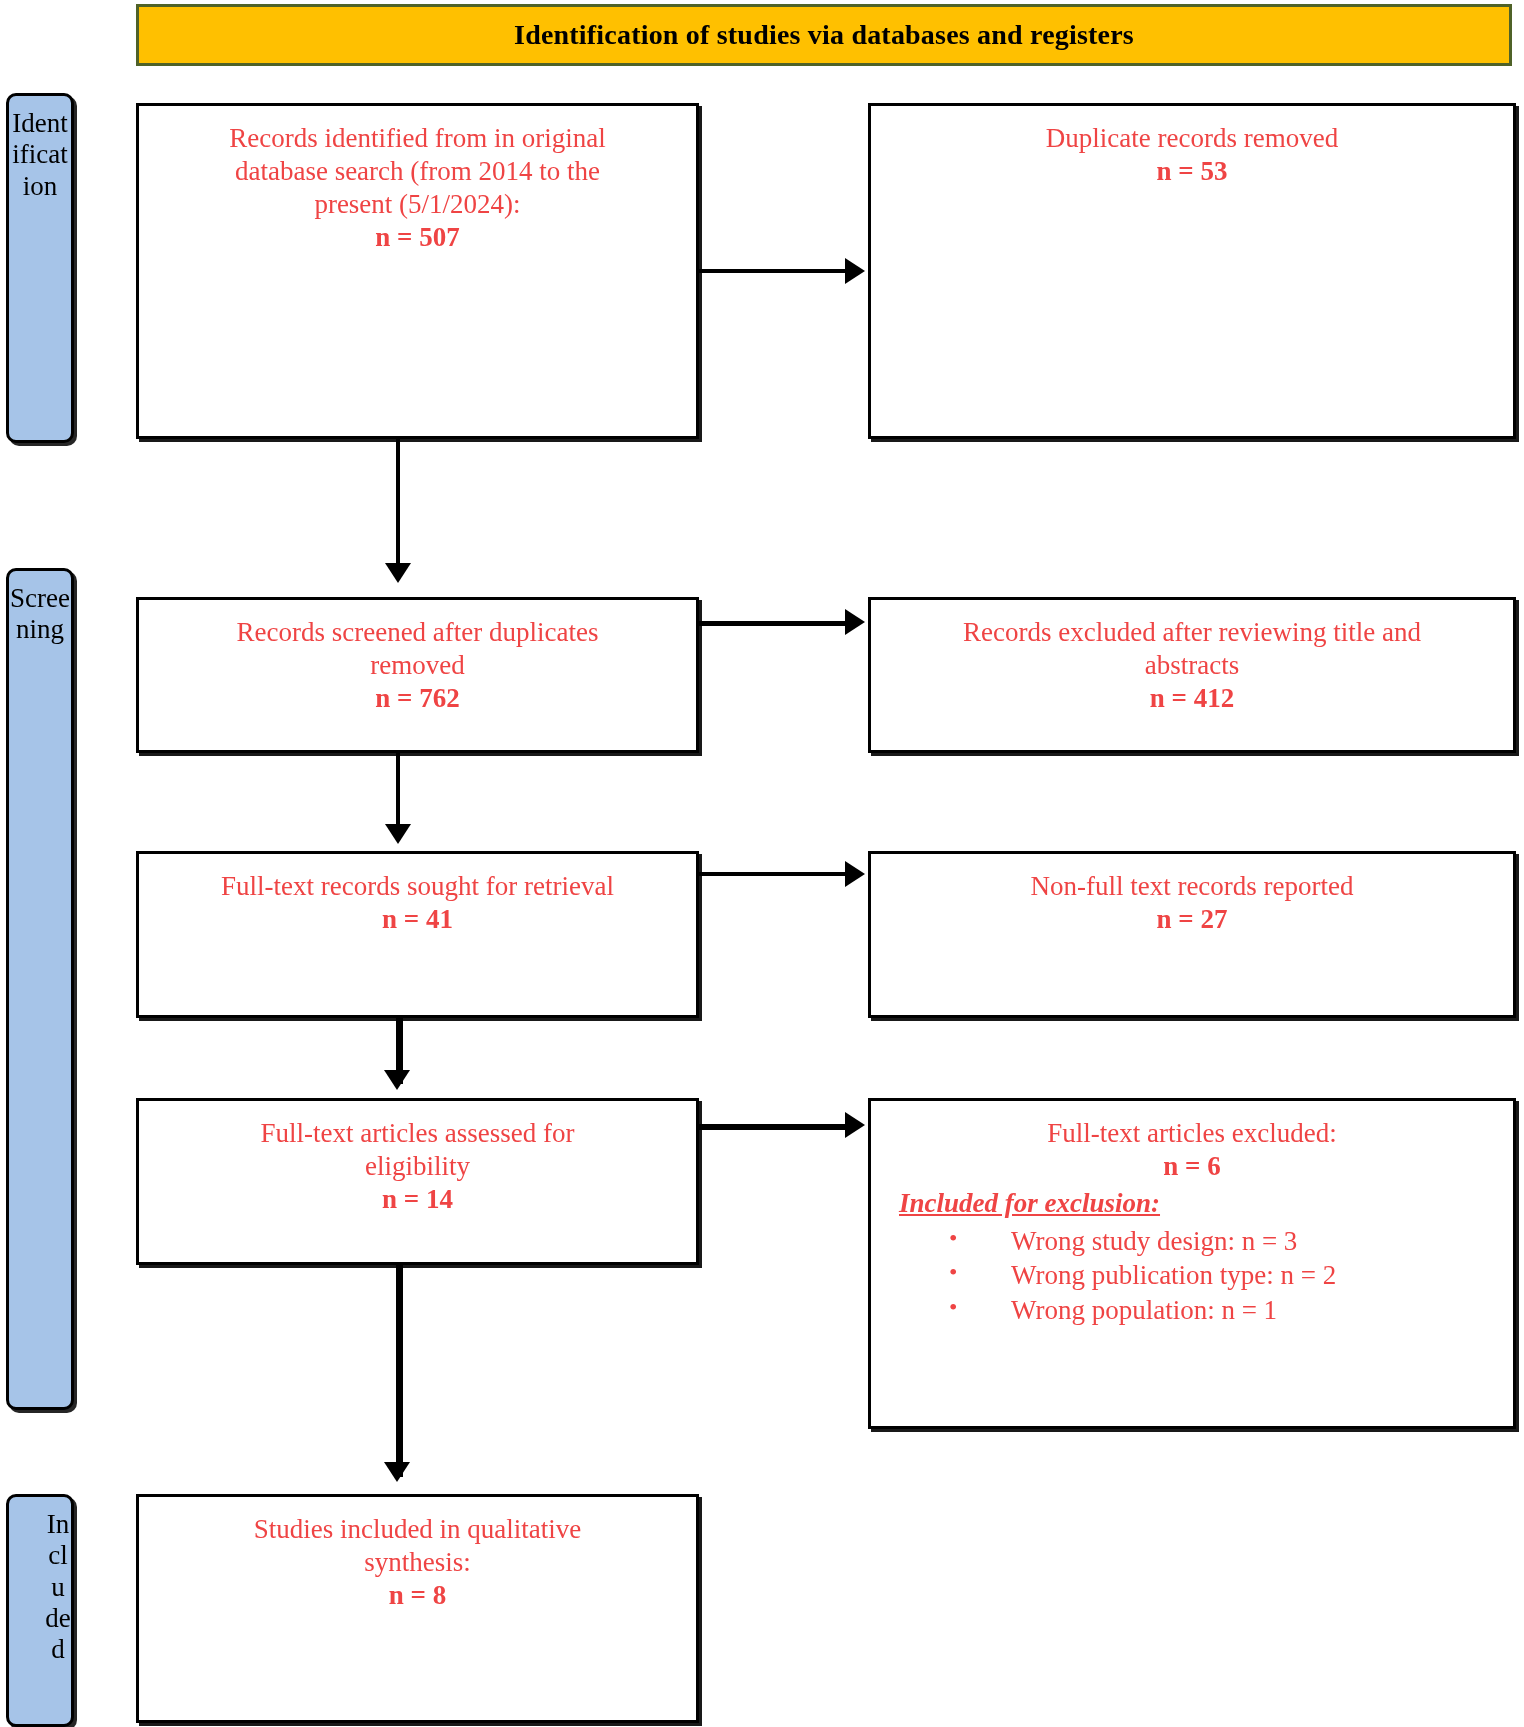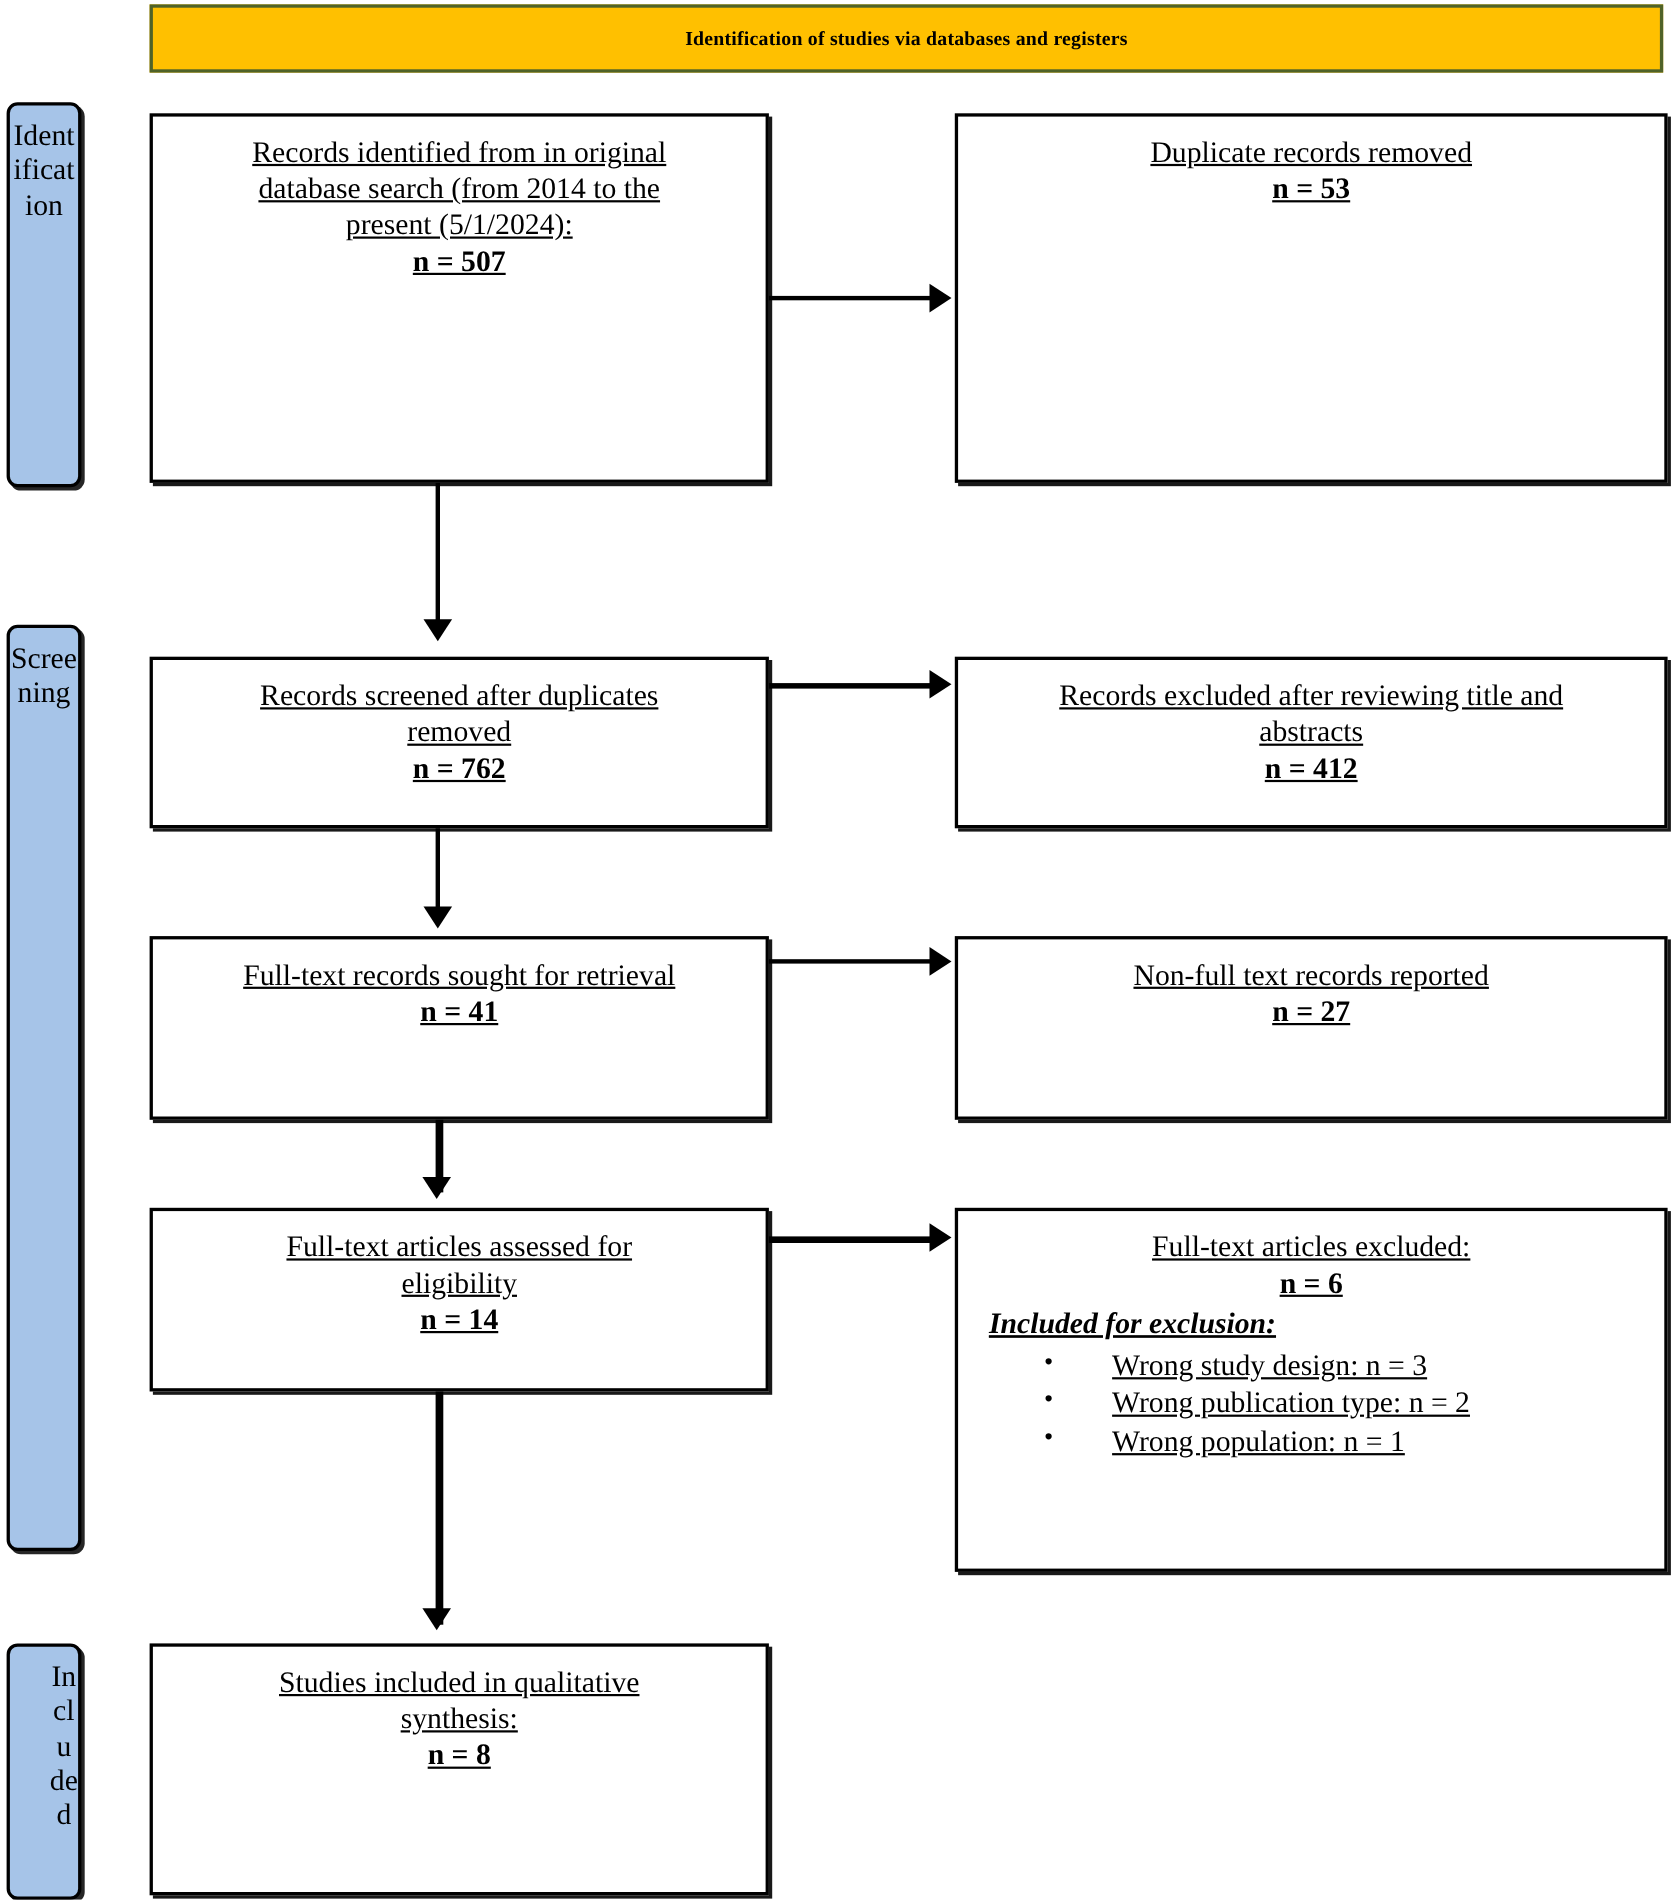--- a/index.html
+++ b/index.html
@@ -27,21 +27,21 @@
     width: 1376px;
     height: 62px;
     background: #FFC000;
     border: 3px solid #4F6228;
     box-sizing: border-box;
     display: flex;
     align-items: center;
     justify-content: center;
   }
   .header-banner .title {
-    font-size: 18px;
+    font-size: 28px;
     font-weight: bold;
     letter-spacing: 0.2px;
     color: #000000;
     text-align: center;
   }
 
   
   .stage-pill {
     position: absolute;
     background: #A6C4E8;
@@ -71,22 +71,21 @@
     background: #ffffff;
     border: 3px solid #000000;
     box-sizing: border-box;
     box-shadow: 3px 3px 0 rgba(0,0,0,0.9);
   }
   .flow-box .box-body {
     padding: 16px 14px 0 14px;
     text-align: center;
     font-size: 27px;
     line-height: 1.22;
-    color: #000000;
-    text-decoration: underline;
+    color: #ef4444;
   }
   .flow-box .box-n {
     font-weight: bold;
   }
   .box-line { display: block; }
 
   #box-identified   { left: 136px; top: 103px;  width: 563px; height: 336px; }
   #box-duplicates   { left: 868px; top: 103px;  width: 648px; height: 336px; }
   #box-screened     { left: 136px; top: 597px;  width: 563px; height: 156px; }
   #box-excluded-ta  { left: 868px; top: 597px;  width: 648px; height: 156px; }

